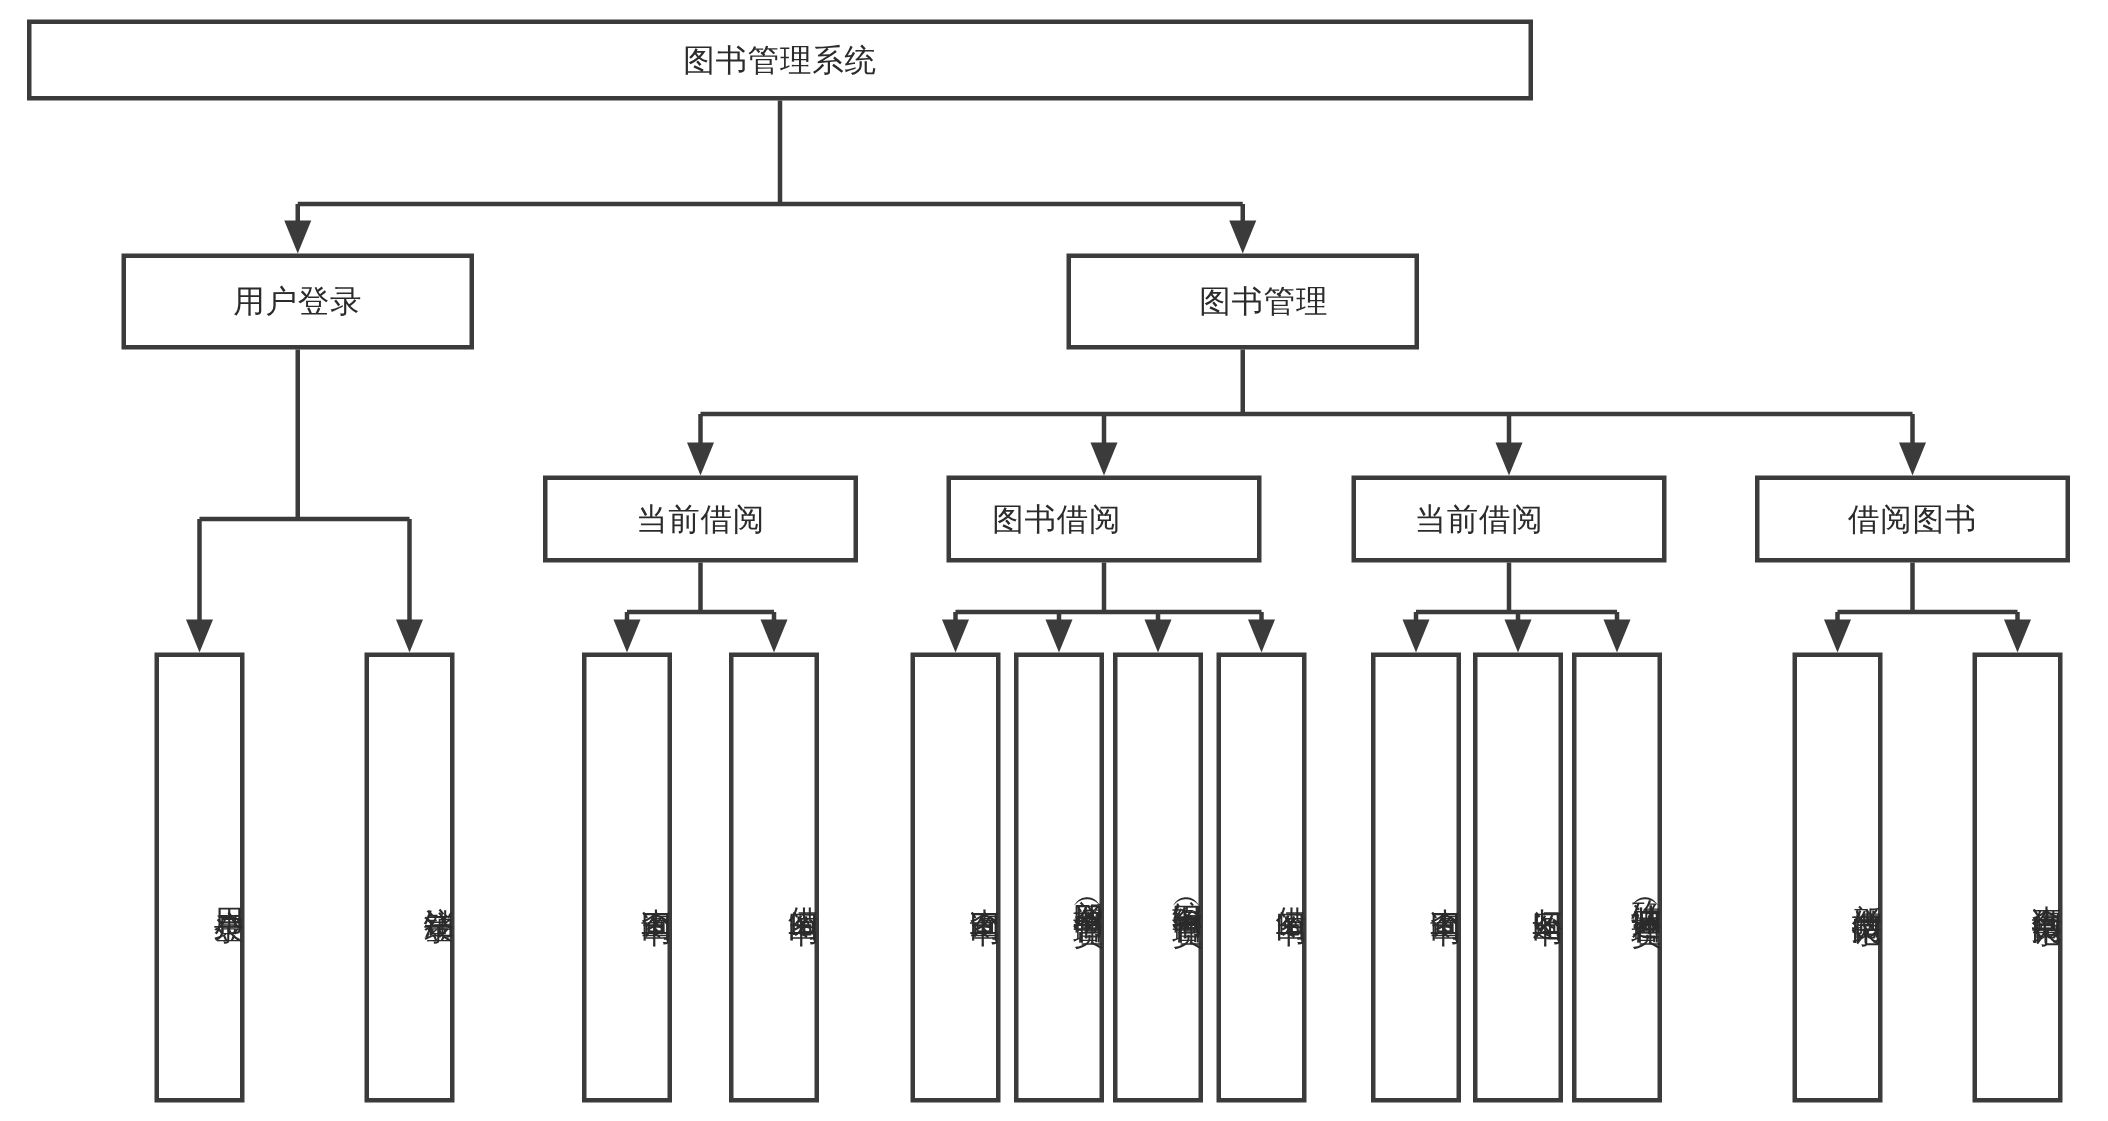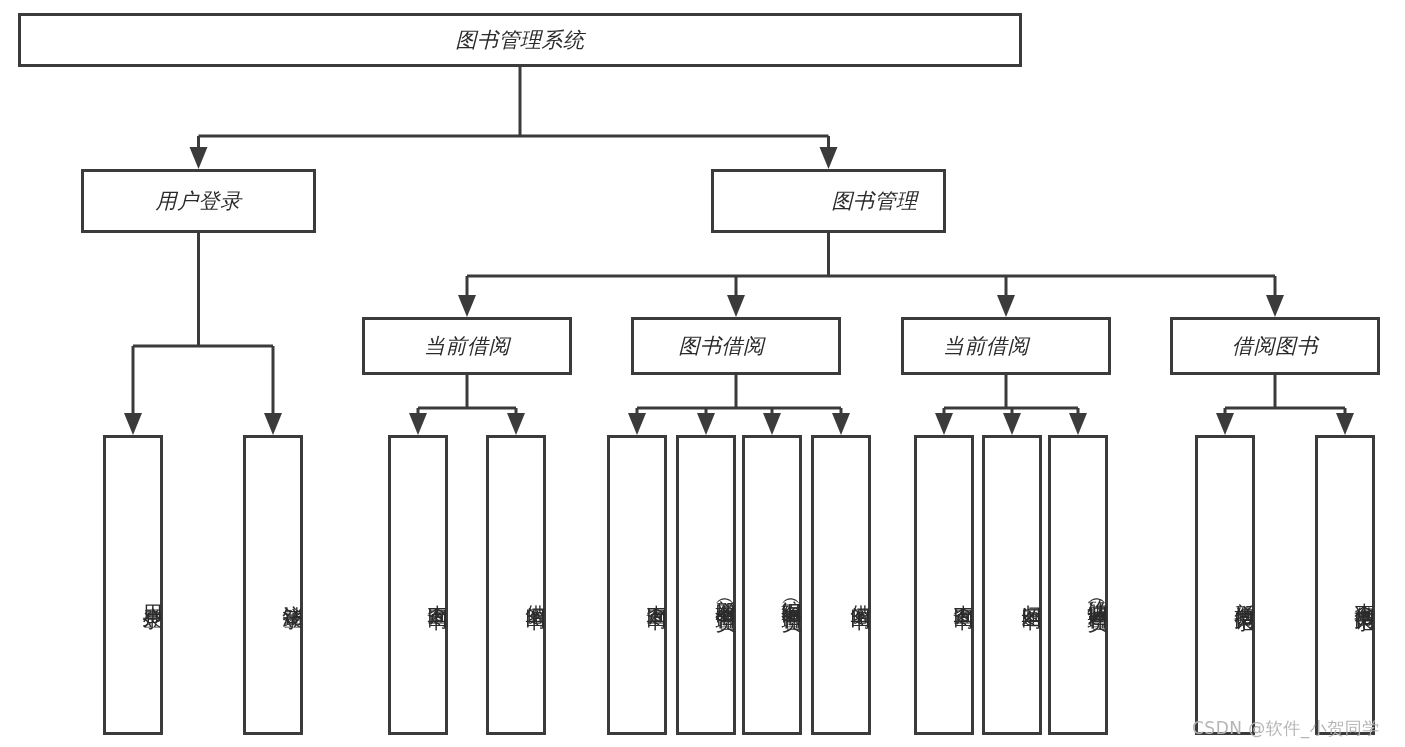--- a/index.html
+++ b/index.html
@@ -48,21 +48,20 @@
   .node-label {
     position: absolute;
     display: flex;
     align-items: center;
     justify-content: center;
     font-size: 21px;
     color: #2b2b2b;
     letter-spacing: 0.5px;
     white-space: nowrap;
     pointer-events: none;
-    font-style: italic;
   }
   .leaf-label {
     position: absolute;
     display: flex;
     align-items: flex-start;
     justify-content: center;
     writing-mode: vertical-rl;
     text-orientation: upright;
     font-size: 20px;
     color: #2b2b2b;
@@ -160,35 +159,34 @@
         <rect x="983.5" y="436.5" width="57" height="297" class="leaf-box"></rect>
         <rect x="1049.5" y="436.5" width="57" height="297" class="leaf-box"></rect>
         <rect x="1196.5" y="436.5" width="57" height="297" class="leaf-box"></rect>
         <rect x="1316.5" y="436.5" width="57" height="297" class="leaf-box"></rect>
       </g>
   </svg>
 
   <div id="labels">
       <div class="node-label" style="left: 18px; top: 13px; width: 1004px; height: 54px;">图书管理系统</div>
       <div class="node-label" style="left: 81px; top: 169px; width: 235px; height: 64px;">用户登录</div>
-      <div class="node-label" style="left: 711px; top: 169px; width: 263px; height: 64px; padding-left: 32px;">图书管理</div>
+      <div class="node-label" style="left: 711px; top: 169px; width: 263px; height: 64px;">图书管理</div>
       <div class="node-label" style="left: 362px; top: 317px; width: 210px; height: 58px;">当前借阅</div>
-      <div class="node-label" style="left: 631px; top: 317px; width: 181px; height: 58px; text-align: center;">图书借阅</div>
+      <div class="node-label" style="left: 614px; top: 317px; width: 181px; height: 58px; text-align: center;">图书借阅</div>
       <div class="node-label" style="left: 901px; top: 317px; width: 170px; height: 58px;">当前借阅</div>
       <div class="node-label" style="left: 1170px; top: 317px; width: 210px; height: 58px;">借阅图书</div>
       <div class="leaf-label" style="left: 103px; top: 435px; width: 60px; height: 300px; padding-top: 16px; box-sizing: border-box;">用户登录</div>
       <div class="leaf-label" style="left: 243px; top: 435px; width: 60px; height: 300px; padding-top: 16px; box-sizing: border-box;">注销登录</div>
       <div class="leaf-label" style="left: 388px; top: 435px; width: 60px; height: 300px; padding-top: 16px; box-sizing: border-box;">查询图书</div>
       <div class="leaf-label" style="left: 486px; top: 435px; width: 60px; height: 300px; padding-top: 16px; box-sizing: border-box;">借阅图书</div>
       <div class="leaf-label" style="left: 607px; top: 435px; width: 60px; height: 300px; padding-top: 16px; box-sizing: border-box;">查询图书</div>
       <div class="leaf-label" style="left: 676px; top: 435px; width: 60px; height: 300px; padding-top: 16px; box-sizing: border-box;">新增图书（管理员）</div>
       <div class="leaf-label" style="left: 742px; top: 435px; width: 60px; height: 300px; padding-top: 16px; box-sizing: border-box;">编辑图书（管理员）</div>
       <div class="leaf-label" style="left: 811px; top: 435px; width: 60px; height: 300px; padding-top: 16px; box-sizing: border-box;">借阅图书</div>
       <div class="leaf-label" style="left: 914px; top: 435px; width: 60px; height: 300px; padding-top: 16px; box-sizing: border-box;">查询图书</div>
       <div class="leaf-label" style="left: 982px; top: 435px; width: 60px; height: 300px; padding-top: 16px; box-sizing: border-box;">归还图书</div>
       <div class="leaf-label" style="left: 1048px; top: 435px; width: 60px; height: 300px; padding-top: 16px; box-sizing: border-box;">确认归还（管理员）</div>
       <div class="leaf-label" style="left: 1195px; top: 435px; width: 60px; height: 300px; padding-top: 16px; box-sizing: border-box;">新增借阅记录</div>
       <div class="leaf-label" style="left: 1315px; top: 435px; width: 60px; height: 300px; padding-top: 16px; box-sizing: border-box;">查询借阅记录</div>
     </div>
 
-  <div class="watermark">CSDN @软件_小贺同学</div>
 
 </div>
 
 </body></html>

